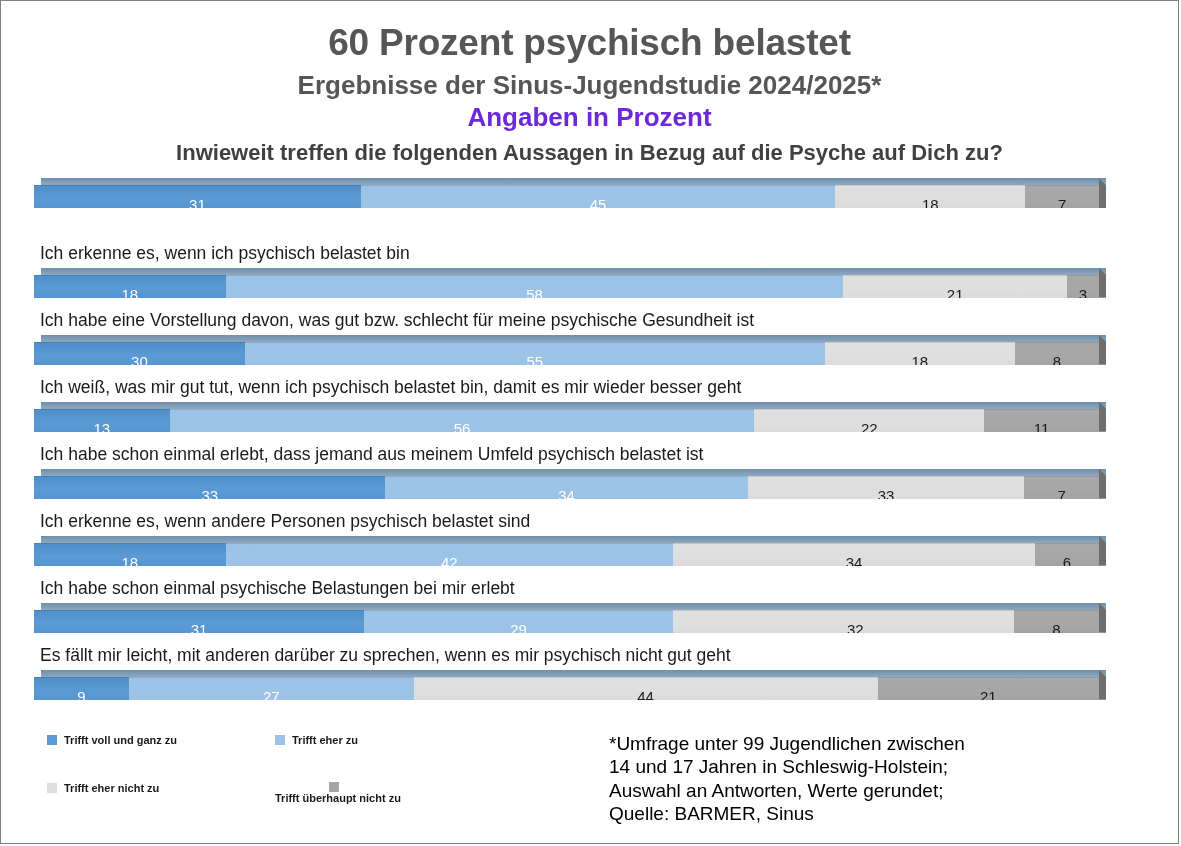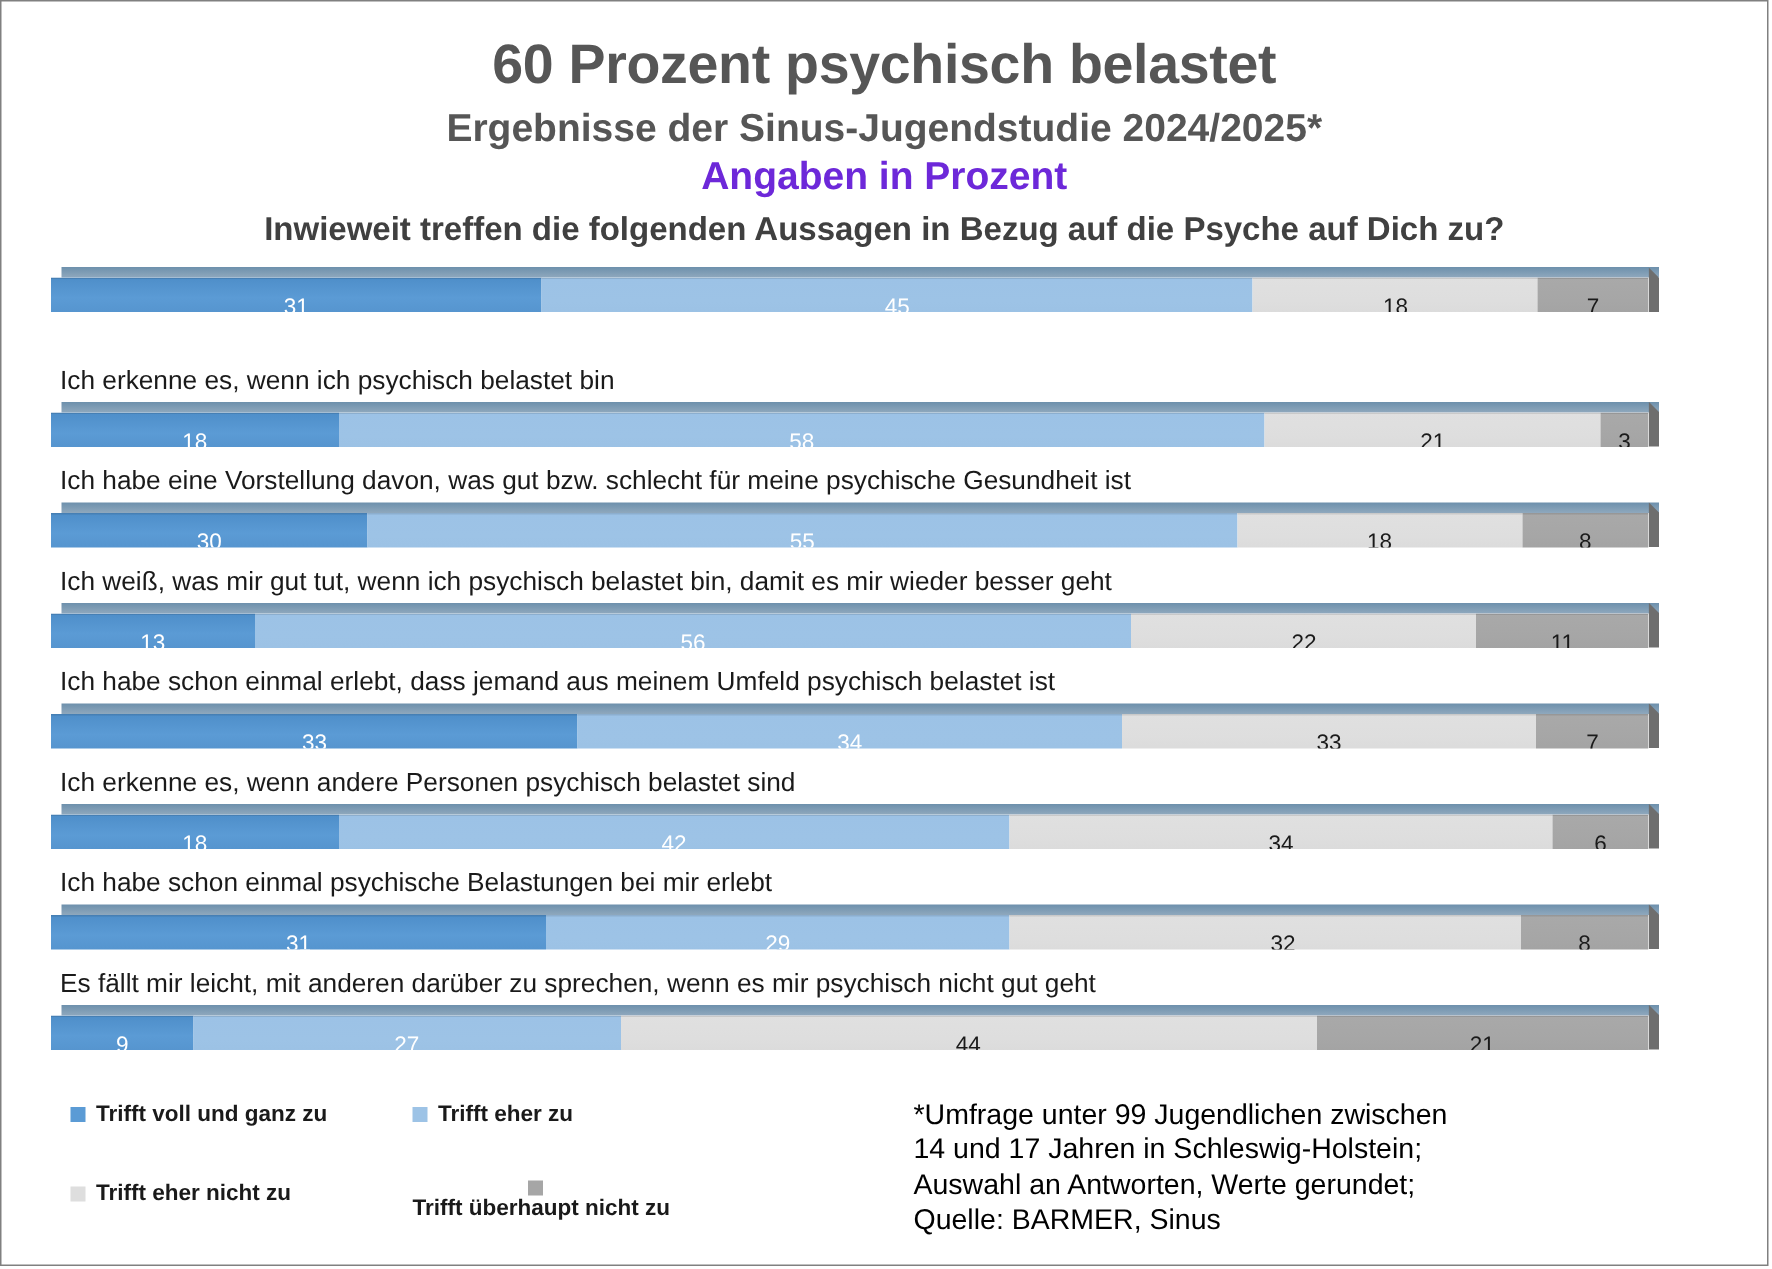--- a/index.html
+++ b/index.html
@@ -153,21 +153,21 @@
     padding-top: 6px;
   }
   .legend-row {
     display: flex;
     align-items: flex-start;
   }
   .legend-row.r2 { margin-top: 36px; }
   .legend-item {
     display: flex;
     align-items: center;
-    font-size: 15px;
+    font-size: 11px;
     font-weight: bold;
     color: #1a1a1a;
   }
   .legend-item.li0 { width: 222px; padding-left: 13px; }
   .legend-item.li1 { padding-left: 6px; }
   .legend-item.li2 { width: 222px; padding-left: 13px; }
   .legend-item.li3 { padding-left: 6px; flex-direction: column; }
   .swatch {
     width: 10px;
     height: 10px;

